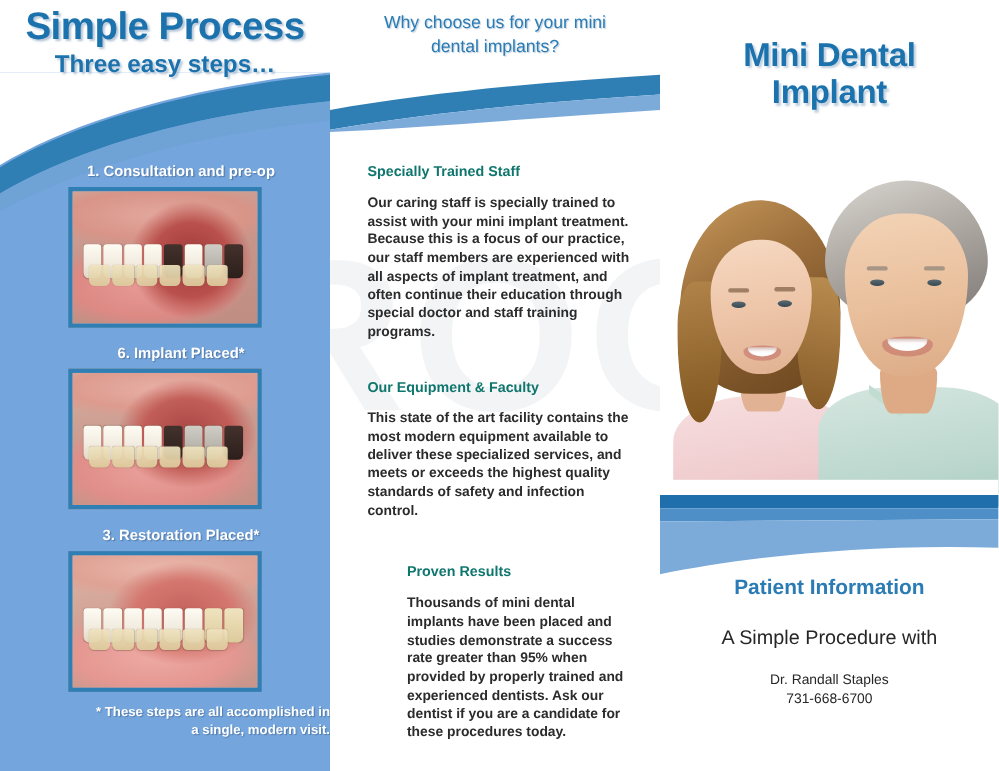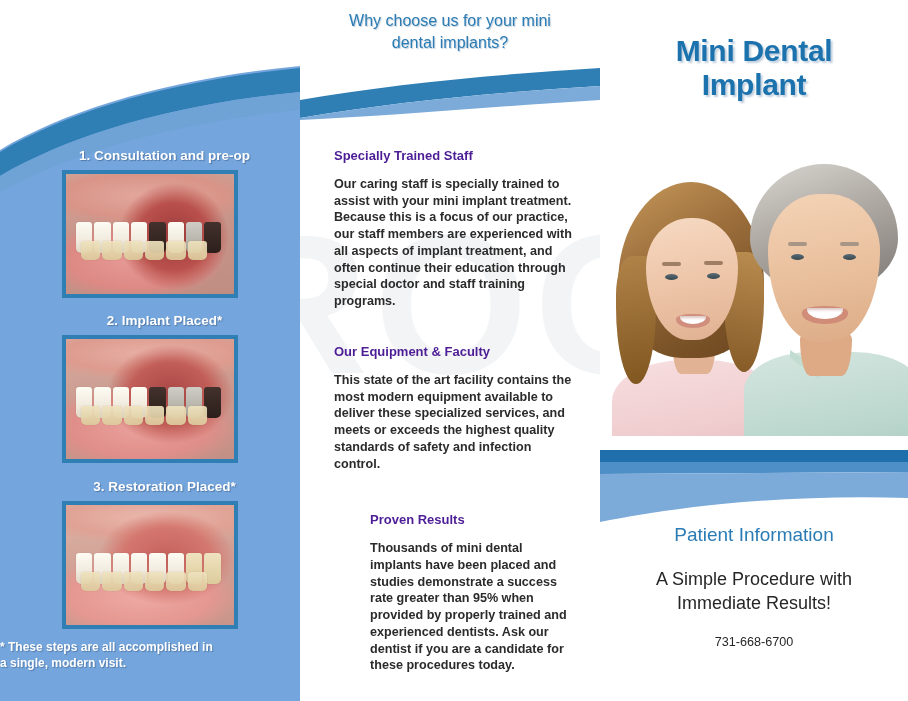--- a/index.html
+++ b/index.html
@@ -161,21 +161,21 @@
   }
   .tooth.metal {
     background: linear-gradient(180deg, #cfcdc6 0%, #a9a59b 100%);
   }
 
   .left-footnote {
     position: absolute;
     left: 0;
     top: 639px;
     width: 300px;
-    text-align: left;
+    text-align: right;
     font-size: 12px;
     font-weight: bold;
     color: #ffffff;
     line-height: 1.35;
     text-shadow: 1px 1px 1px rgba(60,90,130,0.55);
     z-index: 6;
   }
 
   
   .mid-panel {
@@ -207,21 +207,21 @@
   .mid-content {
     position: absolute;
     left: 34px;
     top: 148px;
     width: 238px;
     z-index: 6;
   }
   .sec-head {
     font-size: 13px;
     font-weight: bold;
-    color: #4c1d95;
+    color: #0f766e;
     margin-bottom: 13px;
   }
   .sec-body {
     font-size: 12.6px;
     color: #2b2b2b;
     line-height: 1.33;
     font-weight: bold;
   }
   .sec-gap-1 { margin-top: 34px; }
   .sec-gap-2 { margin-top: 40px; margin-left: 36px; }
@@ -363,20 +363,21 @@
     left: 0;
     top: 524px;
     width: 308px;
     text-align: center;
     z-index: 6;
   }
   .patient-title {
     font-size: 19px;
     color: #2b7cb5;
     margin-bottom: 22px;
+    font-weight: bold;
   }
   .patient-tagline {
     font-size: 18px;
     color: #262626;
     line-height: 1.32;
     margin-bottom: 18px;
   }
   .patient-address {
     font-size: 12.6px;
     color: #262626;
@@ -393,20 +394,24 @@
   <div class="left-panel">
 
     <svg class="left-swoosh-svg" width="300" height="200" viewBox="0 0 300 200">
       <path d="M0,200 L0,150 C70,108 175,78 300,66 L300,200 Z" fill="#74a6dd"></path>
       <path d="M0,152 C70,110 175,80 300,68 L300,92 C175,104 72,134 0,176 Z" fill="#2f7fb5"></path>
       <path d="M0,176 C72,134 175,104 300,92 L300,110 C176,122 74,152 0,192 Z" fill="#6fa3d6"></path>
       <rect x="0" y="0" width="300" height="66" fill="#ffffff"></rect>
       <path d="M0,66 L0,150 C70,108 175,78 300,66 Z" fill="#ffffff"></path>
     </svg>
 
+    <div class="left-title-block">
+      <div class="title-main">Simple Process</div>
+      <div class="title-sub">Three easy steps…</div>
+    </div>
 
     <div class="step" style="top:148px;">
       <div class="step-caption">1. Consultation and pre-op</div>
       <div class="photo-frame">
         <div class="ph ph-mouth1"></div>
         <div class="teeth-row">
           <div class="tooth"></div>
             <div class="tooth"></div>
             <div class="tooth"></div>
           <div class="tooth"></div>
@@ -420,21 +425,21 @@
             <div class="tooth yellow"></div>
             <div class="tooth yellow"></div>
           <div class="tooth yellow"></div>
             <div class="tooth yellow"></div>
             <div class="tooth yellow"></div>
         </div>
       </div>
     </div>
 
     <div class="step" style="top:313px;">
-      <div class="step-caption">2. Implant Placed*</div>
+      <div class="step-caption">6. Implant Placed*</div>
       <div class="photo-frame">
         <div class="ph ph-mouth2"></div>
         <div class="teeth-row">
           <div class="tooth"></div>
             <div class="tooth"></div>
             <div class="tooth"></div>
           <div class="tooth"></div>
             <div class="tooth dark"></div>
             <div class="tooth metal"></div>
           <div class="tooth metal"></div>
@@ -553,21 +558,21 @@
       <rect x="0" y="0" width="308" height="14" fill="#ffffff"></rect>
       <path d="M0,14 L308,14 L308,26 L0,26 Z" fill="#1f6fad"></path>
       <path d="M0,26 L308,26 L308,36 L0,38 Z" fill="#4f8fc8"></path>
       <path d="M0,38 L308,36 L308,62 C190,58 80,70 0,86 Z" fill="#7cabda"></path>
     </svg>
 
     <div class="patient-block">
       <div class="patient-title">Patient Information</div>
       <div class="patient-tagline">
         <div>A Simple Procedure with</div>
-        <div>Immediate Results!</div>
       </div>
       <div class="patient-address">
+        <div>Dr. Randall Staples</div>
         <div>731-668-6700</div>
       </div>
     </div>
   </div>
 
 </div>
 
 </body></html>

